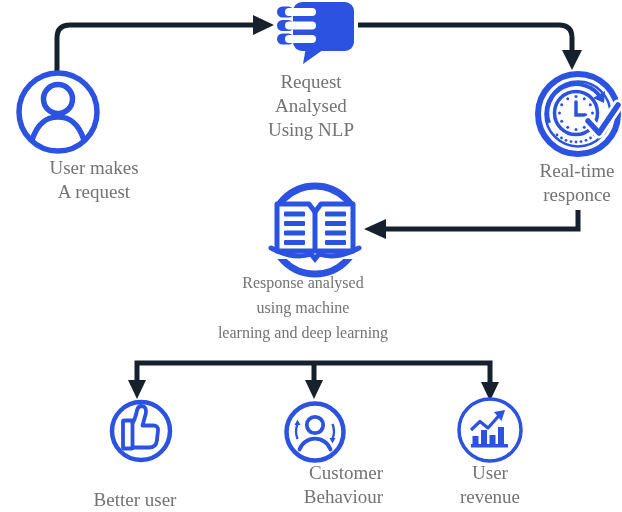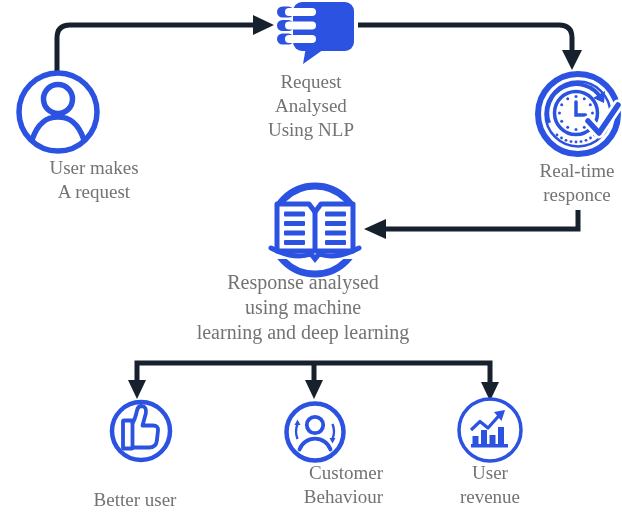--- a/index.html
+++ b/index.html
@@ -5,21 +5,21 @@
   html,body{margin:0;padding:0;background:#fff;}
   .canvas{
     position:relative;width:622px;height:512px;background:#fff;overflow:hidden;
     font-family:"Liberation Serif","DejaVu Serif",serif;color:#1f1f1f;
   }
   svg{position:absolute;left:0;top:0;}
   .node-label{
     position:absolute;text-align:center;white-space:pre-line;
     font-size:19px;line-height:24px;color:#737373;
   }
-  .ml-label{font-size:20px;line-height:25px;}
+  .ml-label{font-size:16px;line-height:25px;}
   
   .sB{stroke:#2b52e0;}
   .fB{fill:#2b52e0;stroke:none;}
   .fW{fill:#ffffff;stroke:none;}
   .fN{fill:none;}
   .sA{stroke:#17212d;fill:none;}
   .fA{fill:#17212d;stroke:none;}
   .sW{stroke:#ffffff;fill:none;}
 </style>
 </head>

